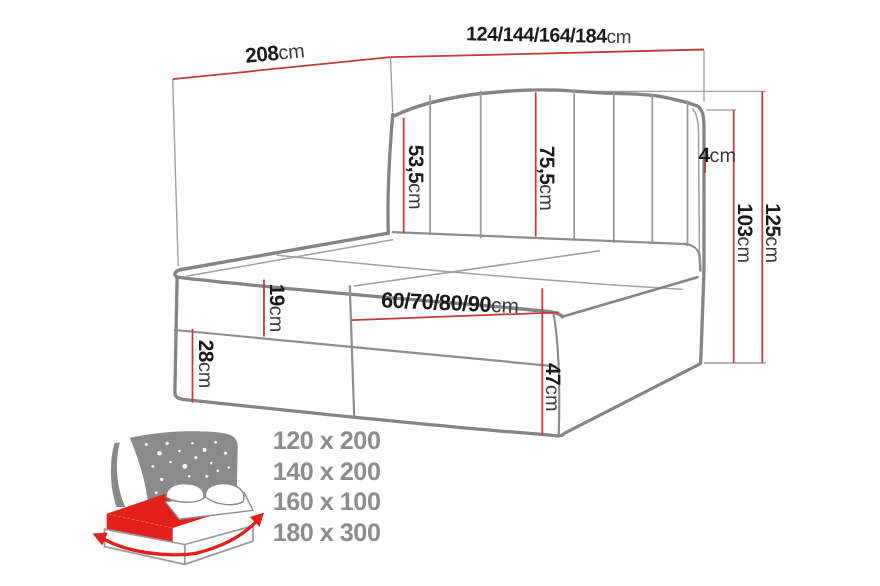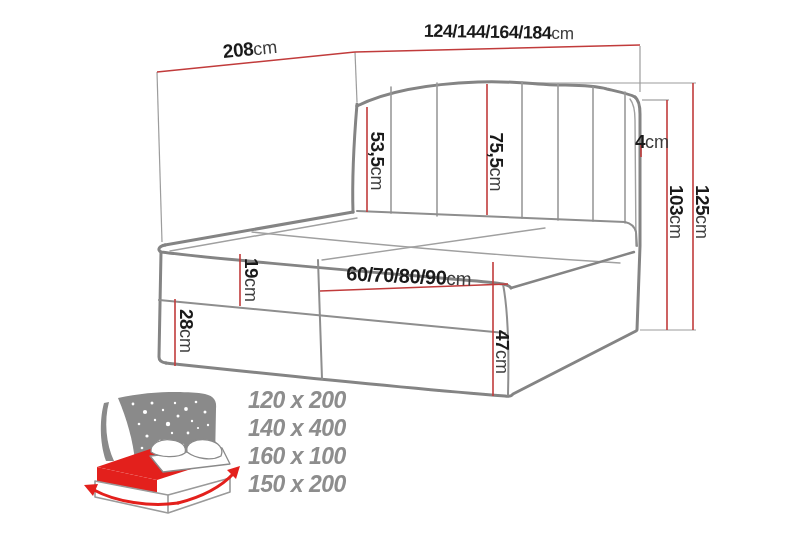--- a/index.html
+++ b/index.html
@@ -12,21 +12,21 @@
     position:absolute;white-space:nowrap;color:#1a1a1a;
     font-size:19px;font-weight:700;letter-spacing:-0.5px;line-height:1;
     transform:translate(-50%,-50%);
   }
   .dim-label .unit{font-weight:400;color:#3c3c3c;font-size:0.95em;letter-spacing:0;}
   .rot90{transform:translate(-50%,-50%) rotate(90deg);}
   .sizes{
     position:absolute;left:248px;top:386px;color:#8d8d8d;
     font-size:23px;font-weight:700;letter-spacing:-0.5px;
   }
-  .sizes .size-row{height:28px;line-height:28px;font-style:italic;}
+  .sizes .size-row{height:28px;line-height:28px;}
 </style>
 </head>
 <body>
 
 <div class="canvas">
 
   <svg width="800" height="533" viewBox="0 0 800 533">
 
     <g stroke="#9c9c9c" stroke-width="1.2" fill="none">
       <path d="M157,72 L162,242"></path>
@@ -171,18 +171,18 @@
   <div class="dim-label rot90" style="left:186px;top:331px;">
     <span>28</span><span class="unit">cm</span>
   </div>
 
   <div class="dim-label rot90" style="left:502px;top:352px;">
     <span>47</span><span class="unit">cm</span>
   </div>
 
   <div class="sizes">
     <div class="size-row">120 x 200</div>
-    <div class="size-row">140 x 400</div>
+    <div class="size-row">140 x 200</div>
     <div class="size-row">160 x 100</div>
-    <div class="size-row">150 x 200</div>
+    <div class="size-row">180 x 300</div>
   </div>
 
 </div>
 
 </body></html>

